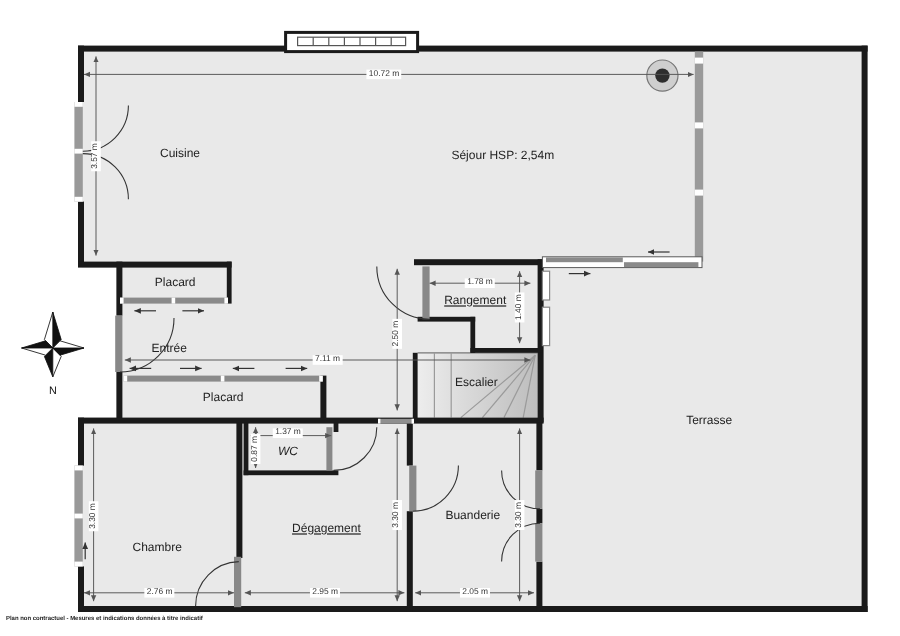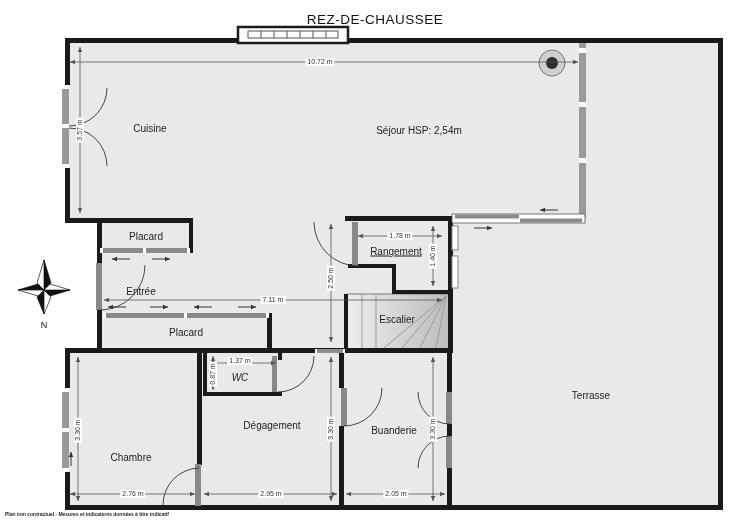--- a/index.html
+++ b/index.html
@@ -189,34 +189,33 @@
       <polygon points="44,260 37,283 44,290" fill="#fff"></polygon>
       <polygon points="44,314 37,297 44,290" fill="#111"></polygon>
       <polygon points="44,314 51,297 44,290" fill="#fff"></polygon>
       <polygon points="18,290 38,284 44,290" fill="#111"></polygon>
       <polygon points="18,290 38,296 44,290" fill="#fff"></polygon>
       <polygon points="70,290 50,296 44,290" fill="#111"></polygon>
       <polygon points="70,290 50,284 44,290" fill="#fff"></polygon>
     </g>
   </svg>
 
-  <div id="title">REZ-DE-CHAUSSEE</div>
 
   <div class="room" style="left:150px;top:128px;">Cuisine</div>
   <div class="room" style="left:419px;top:130px;">Séjour HSP: 2,54m</div>
   <div class="room" style="left:146px;top:236px;">Placard</div>
   <div class="room" style="left:121px;top:291px;margin-left:20px;">Entrée</div>
   <div class="room" style="left:396px;top:251px;text-decoration:underline;">Rangement</div>
   <div class="room" style="left:397px;top:319px;">Escalier</div>
   <div class="room" style="left:186px;top:332px;">Placard</div>
   <div class="room" style="left:240px;top:377px;font-style:italic;">WC</div>
   <div class="room" style="left:131px;top:431px;margin-top:26px;">Chambre</div>
-  <div class="room" style="left:272px;top:425px;">Dégagement</div>
+  <div class="room" style="left:272px;top:441px;text-decoration:underline;">Dégagement</div>
   <div class="room" style="left:394px;top:430px;">Buanderie</div>
-  <div class="room" style="left:591px;top:351px;margin-top:44px;">Terrasse</div>
+  <div class="room" style="left:591px;top:351px;">Terrasse</div>
 
   <div class="dim" style="left:320px;top:62px;">10.72 m</div>
   <div class="dim vert" style="left:80px;top:130px;">3.57 m</div>
   <div class="dim" style="left:273px;top:300px;">7.11 m</div>
   <div class="dim vert" style="left:331px;top:278px;">2.50 m</div>
   <div class="dim" style="left:400px;top:236px;">1.78 m</div>
   <div class="dim vert" style="left:433px;top:256px;">1.40 m</div>
   <div class="dim" style="left:240px;top:361px;">1.37 m</div>
   <div class="dim vert" style="left:213px;top:374px;">0.87 m</div>
   <div class="dim vert" style="left:78px;top:430px;">3.30 m</div>

